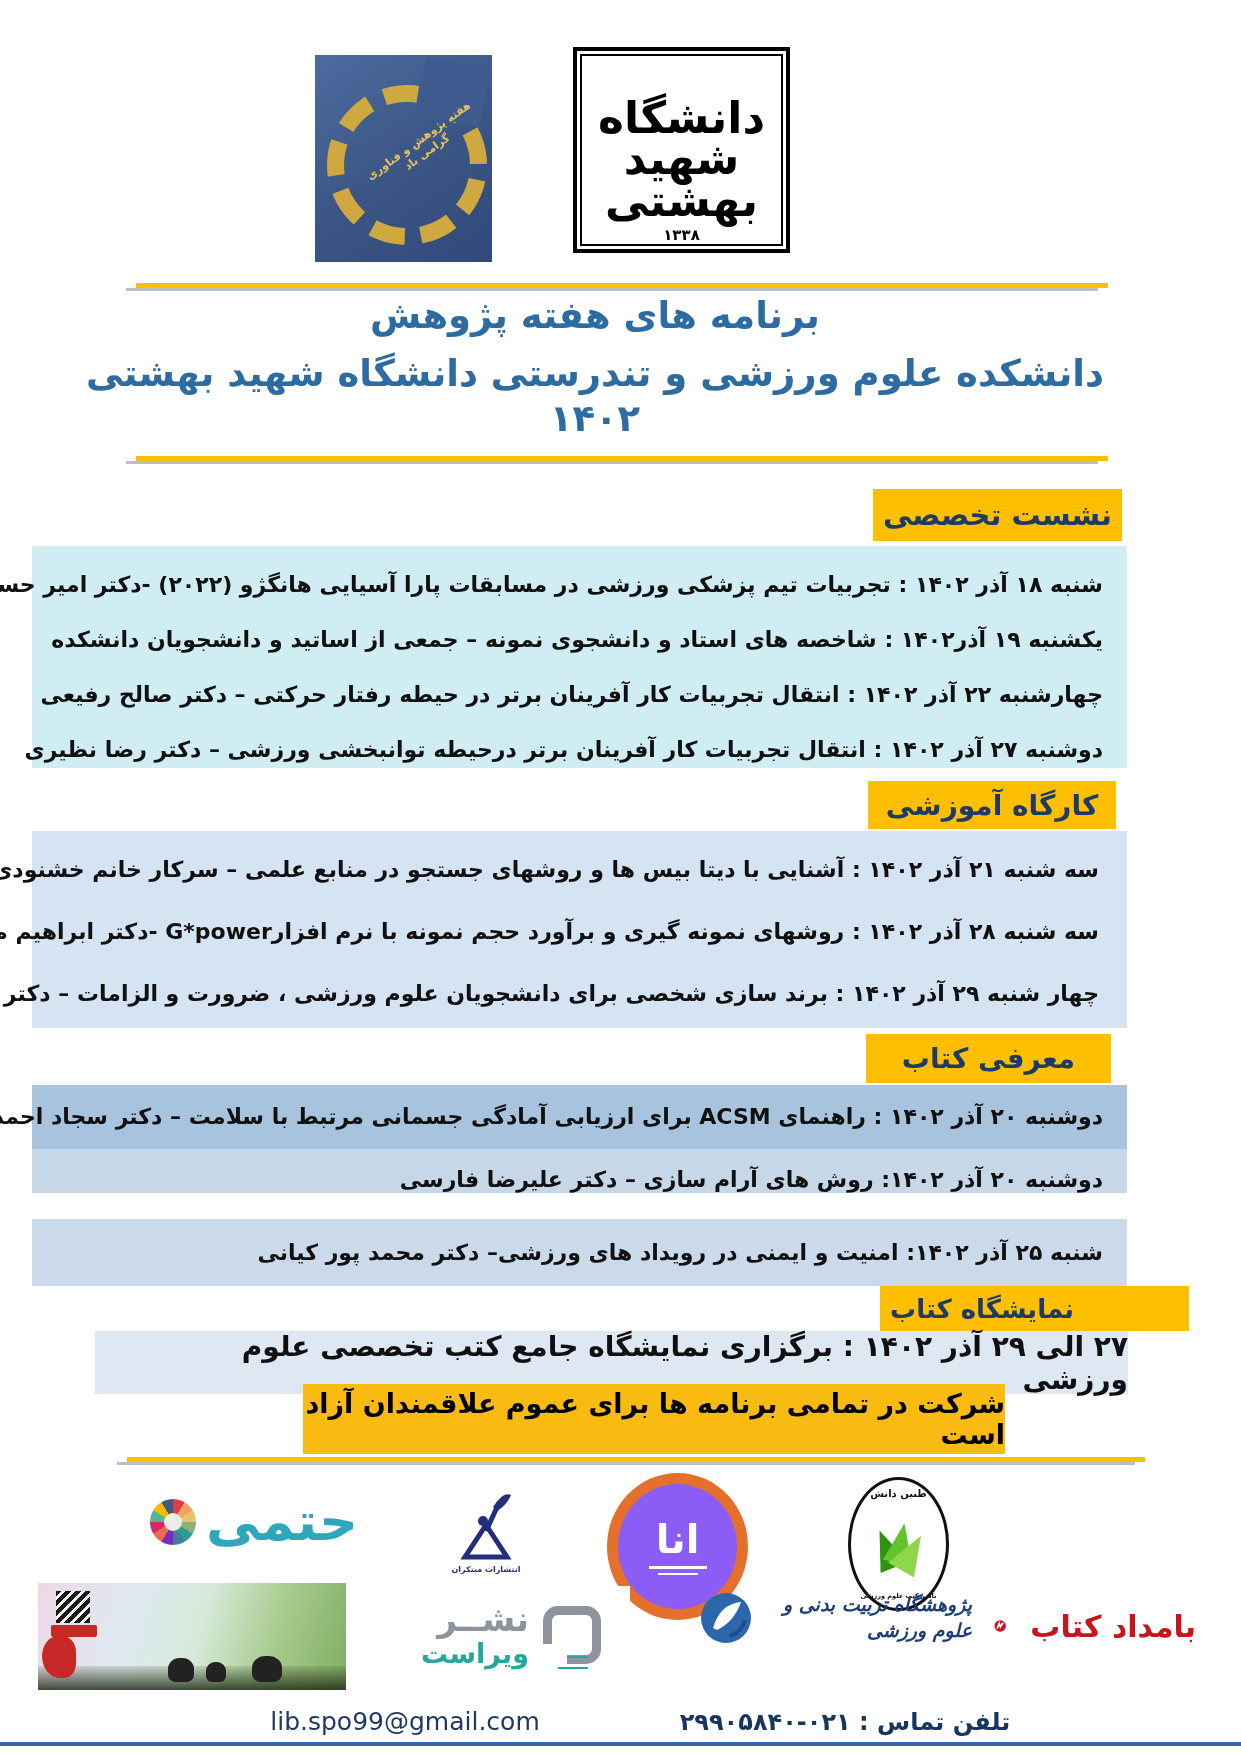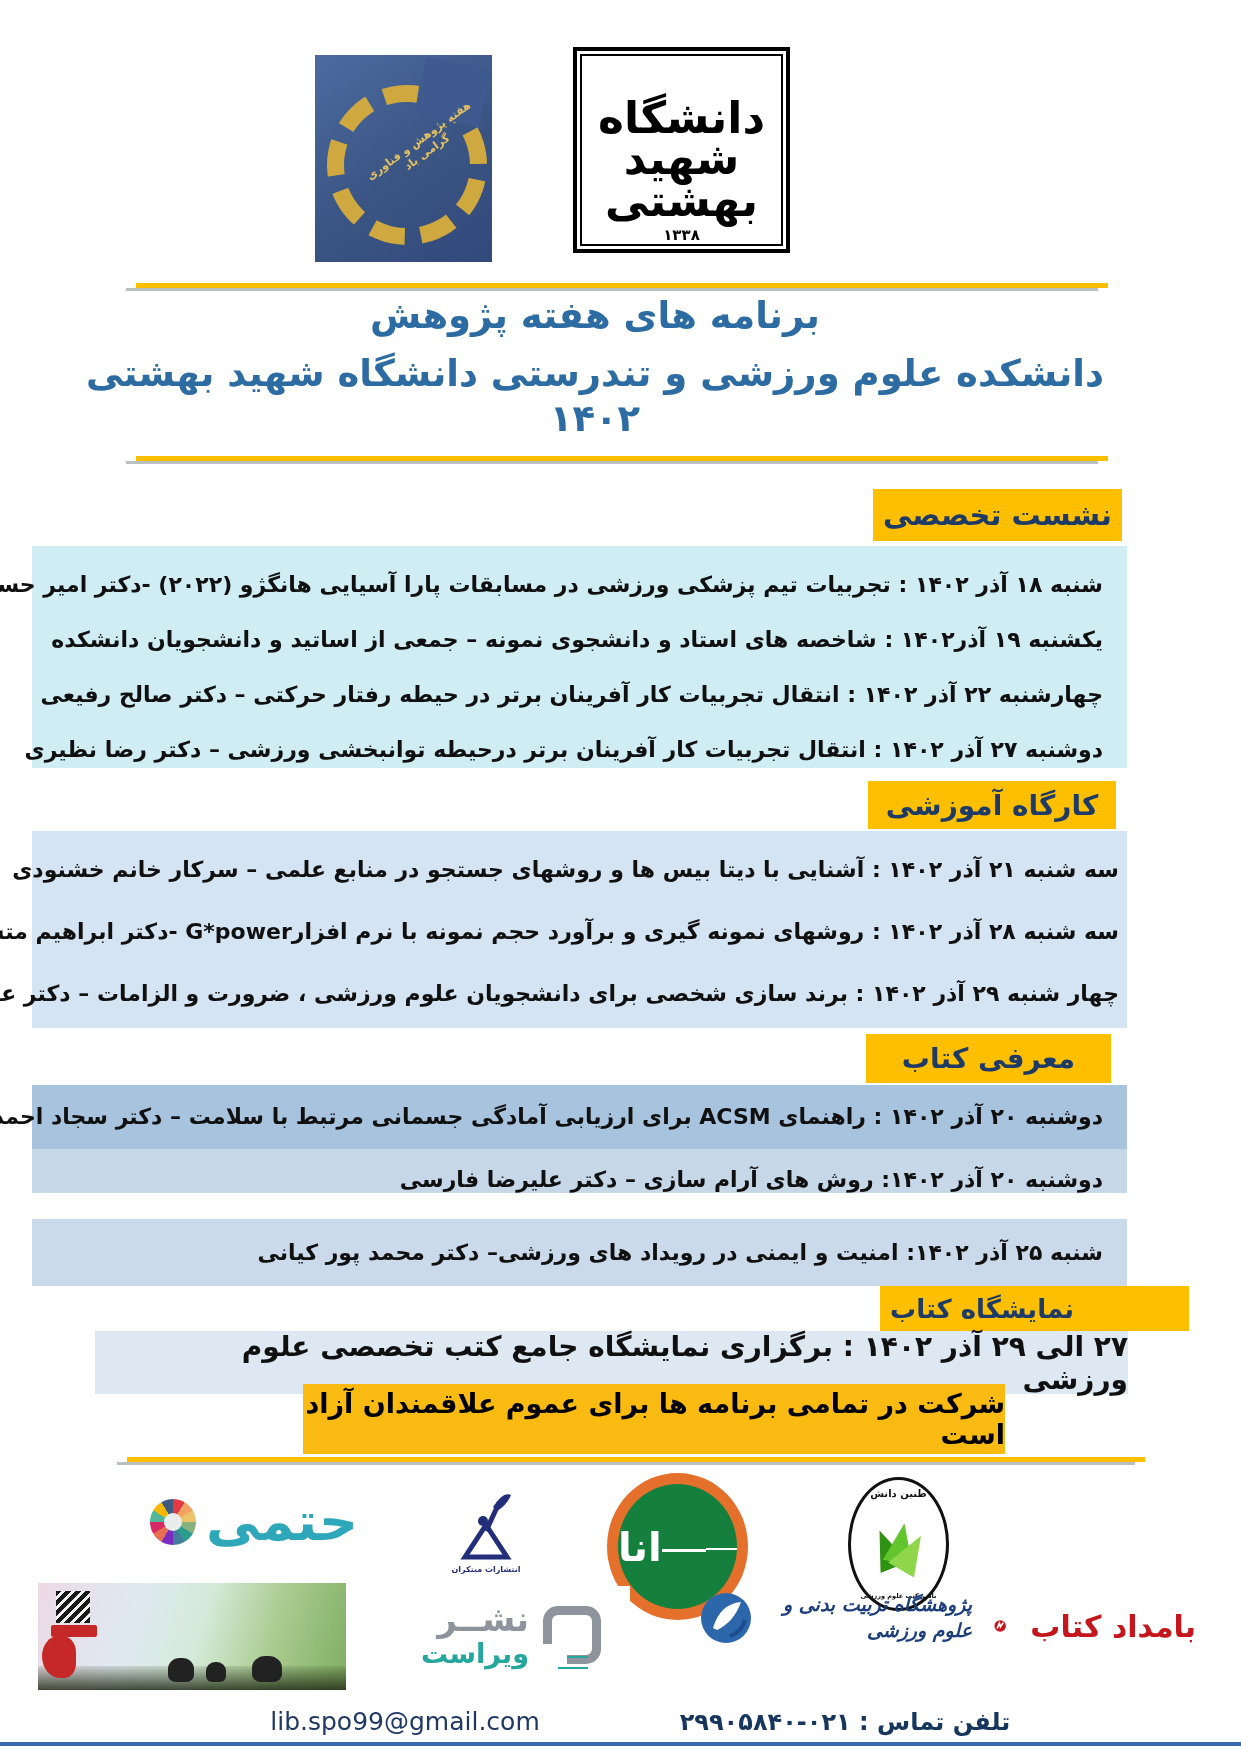--- a/index.html
+++ b/index.html
@@ -42,21 +42,21 @@
   .h-meetings{left:873px;top:489px;width:249px;height:52px;font-size:29px;}
   .h-workshops{left:868px;top:781px;width:248px;height:48px;font-size:28px;}
   .h-books{left:866px;top:1034px;width:245px;height:49px;font-size:28px;}
   .h-fair{left:880px;top:1286px;width:309px;height:45px;font-size:26px;justify-content:flex-end;padding-left:10px;box-sizing:border-box;}
 
   
   .cbox{direction:rtl;color:#101010;font-weight:bold;box-sizing:border-box;}
   .ln{text-align:right;white-space:nowrap;font-size:22px;}
   .box-meetings{left:32px;top:546px;width:1095px;height:222px;background:#CFEDF3;padding:11px 24px 0 8px;}
   .box-meetings .ln{height:55px;line-height:55px;}
-  .box-workshops{left:32px;top:831px;width:1095px;height:197px;background:#D5E4F3;padding:8px 8px 0 8px;}
+  .box-workshops{left:32px;top:831px;width:1095px;height:197px;background:#D5E4F3;padding:8px 28px 0 8px;}
   .box-workshops .ln{height:62px;line-height:62px;}
   .box-books-a{left:32px;top:1085px;width:1095px;height:64px;background:#A8C3DD;padding:0 24px 0 8px;}
   .box-books-a .ln{line-height:64px;}
   .box-books-b{left:32px;top:1149px;width:1095px;height:44px;background:#C6D7E8;padding:0 24px 0 8px;}
   .box-books-b .ln{line-height:62px;}
   .box-books-c{left:32px;top:1219px;width:1095px;height:67px;background:#CBDAEA;padding:0 24px 0 8px;}
   .box-books-c .ln{line-height:67px;}
   .box-fair{left:95px;top:1331px;width:1033px;height:63px;background:#DDE8F2;display:flex;align-items:center;
             justify-content:center;font-size:28px;padding-left:35px;}
   .announce{left:303px;top:1384px;width:702px;height:70px;background:#F9BA12;display:flex;align-items:center;
@@ -68,22 +68,22 @@
        background:conic-gradient(#e63946 0 30deg,#f4a261 30deg 60deg,#e9c46a 60deg 90deg,#8ab17d 90deg 120deg,
                  #2a9d8f 120deg 150deg,#457b9d 150deg 180deg,#7b2cbf 180deg 210deg,#e76f51 210deg 240deg,
                  #d62863 240deg 270deg,#52b69a 270deg 300deg,#f7b801 300deg 330deg,#3d5a80 330deg 360deg);}
   .pin::after{content:"";position:absolute;inset:14px;border-radius:50%;background:#e9eeec;}
   .hatmi-word{font-size:54px;font-weight:bold;color:#2FA7BA;line-height:1;}
 
   .mobtakeran{left:433px;top:1472px;width:106px;height:121px;background:#fff;display:flex;flex-direction:column;
               align-items:center;justify-content:center;}
   .mob-cap{font-size:8px;color:#232E7A;margin-top:2px;font-weight:bold;}
 
-  .ana{left:607px;top:1473px;width:141px;height:147px;border-radius:50%;background:#15803d;
-       border:11px solid #E5702B;box-sizing:border-box;display:flex;flex-direction:row;align-items:center;
+  .ana{left:607px;top:1473px;width:141px;height:147px;border-radius:50%;background:#8b5cf6;
+       border:11px solid #E5702B;box-sizing:border-box;display:flex;flex-direction:column;align-items:center;
        justify-content:center;color:#fff;}
   .ana-word{font-size:40px;font-weight:bold;line-height:1;}
   .ana-rule{width:58px;height:3px;background:#fff;margin-top:7px;}
   .ana-rule2{width:40px;height:2px;background:#fff;margin-top:4px;}
 
   .tanin{left:842px;top:1472px;width:113px;height:144px;background:#fff;}
   .tanin-circle{position:absolute;left:6px;right:6px;top:5px;bottom:5px;border:3px solid #111;border-radius:50%;
                 display:flex;flex-direction:column;align-items:center;justify-content:space-between;
                 padding:8px 2px;box-sizing:border-box;}
   .tanin-top{font-size:10px;font-weight:bold;color:#111;}

